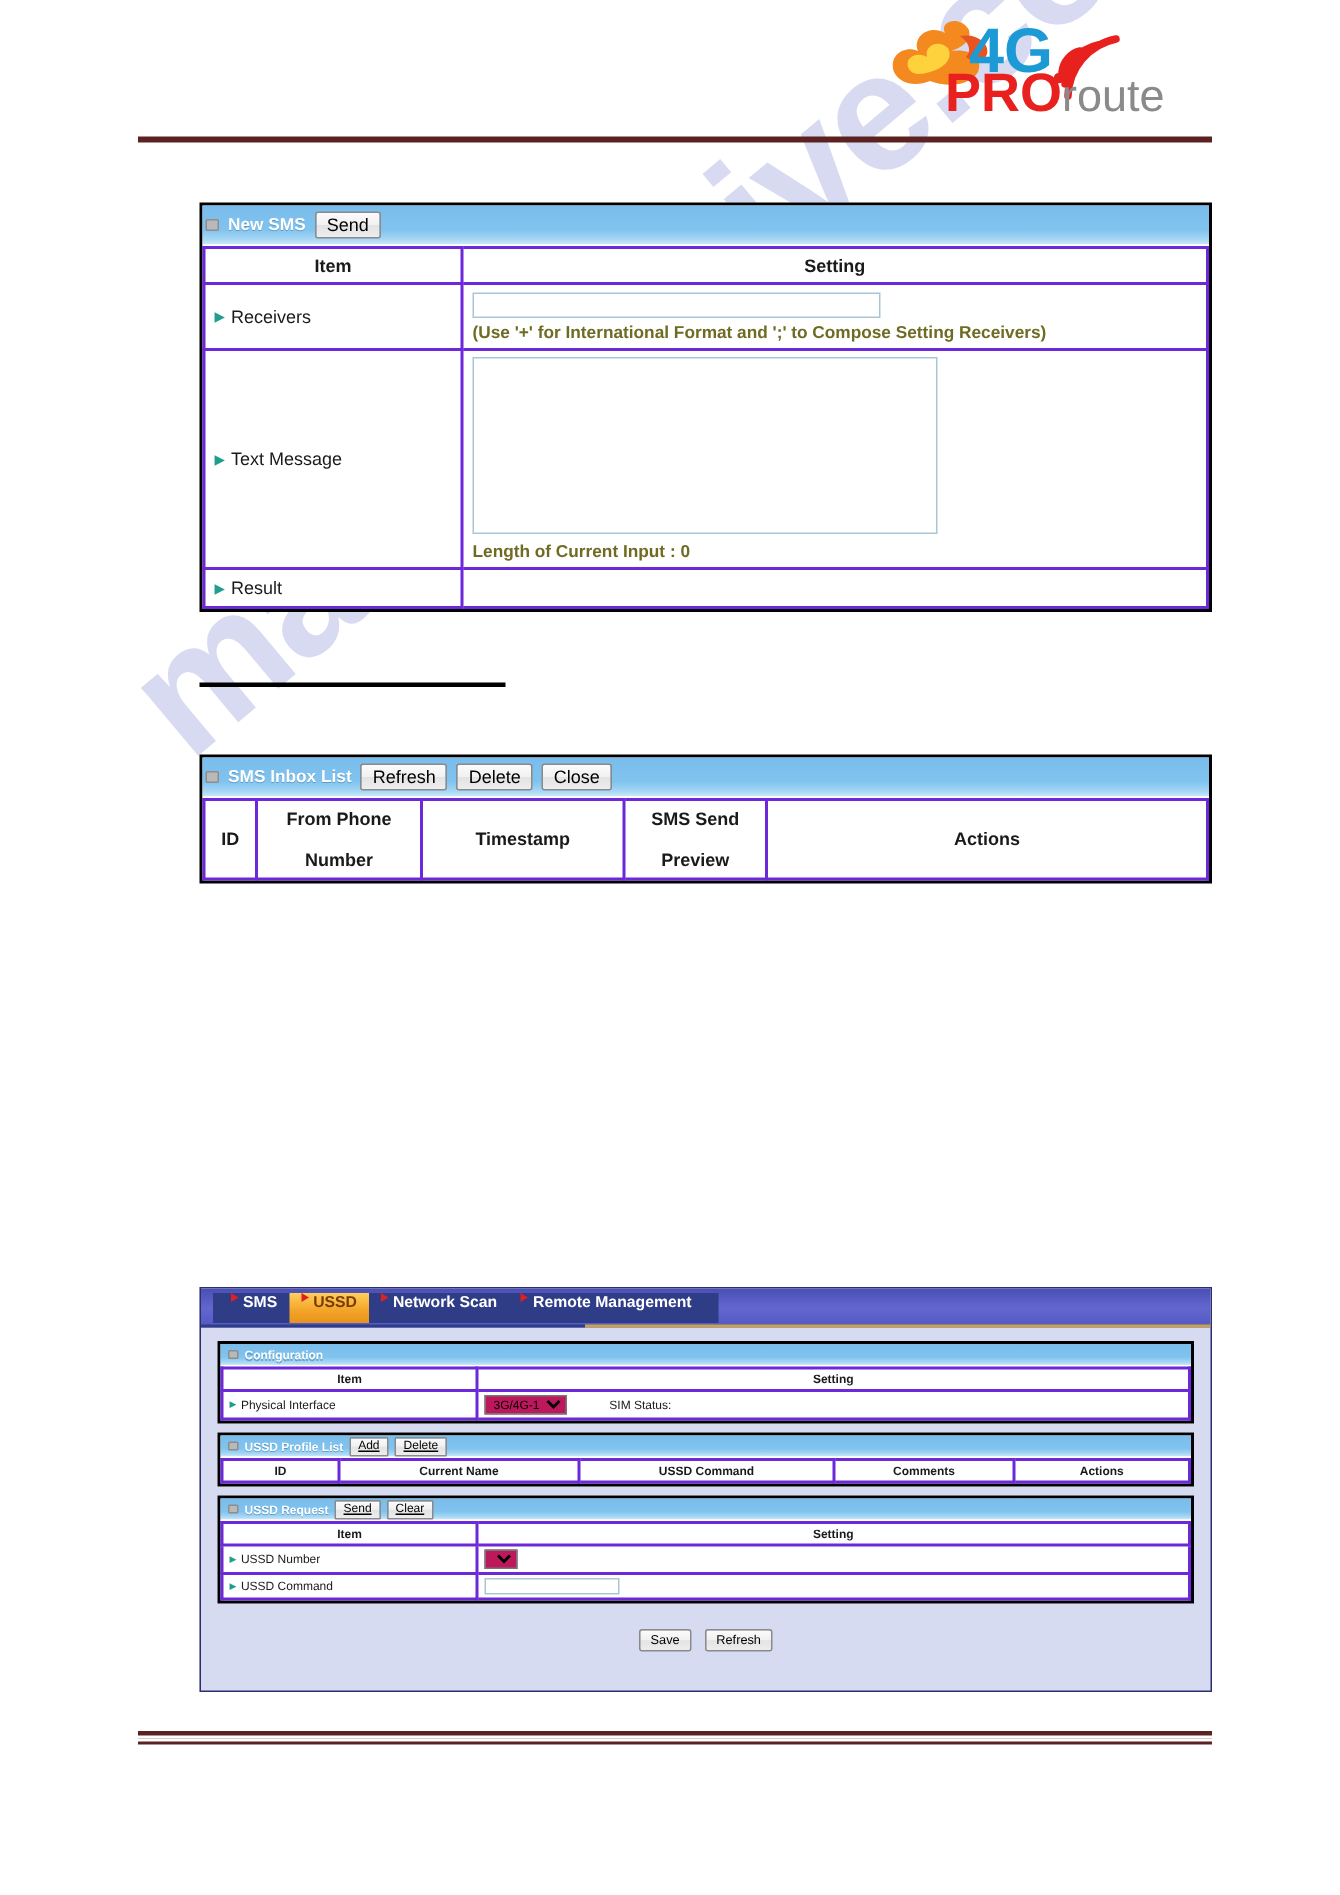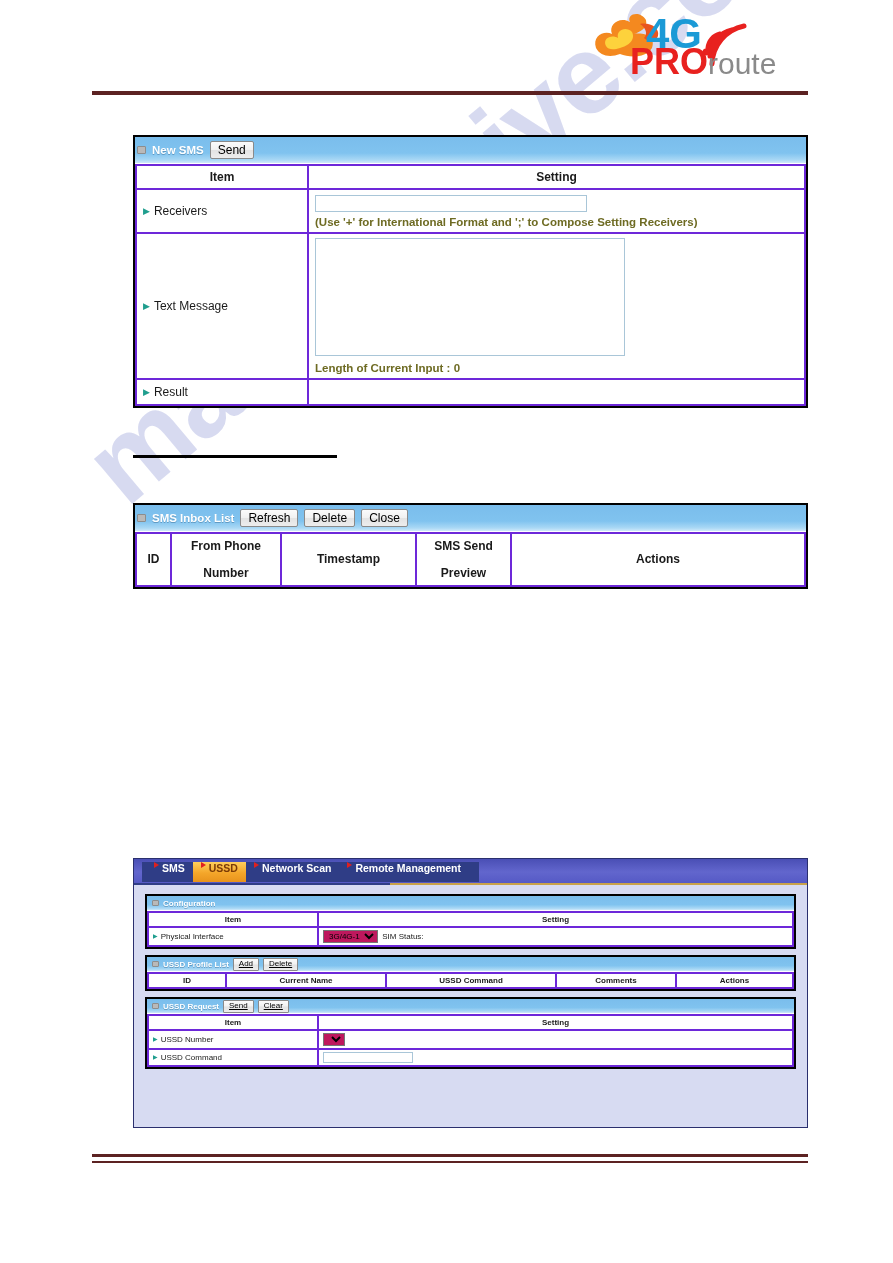--- a/index.html
+++ b/index.html
@@ -253,21 +253,21 @@
   .subpanel .btn { height: 13px; min-width: 24px; padding: 0 5px; font-size: 8px; border-radius: 1px; text-decoration: underline; }
   .subpanel table.cfg { font-size: 8px; }
   .subpanel table.cfg th, .subpanel table.cfg td { padding: 2px 4px; }
   .subpanel .arrow { font-size: 6px; margin-right: 3px; }
   .subpanel select.sel { font-size: 8px; height: 13px; }
   .subpanel input.txt { height: 11px; font-size: 8px; }
 
   .ussd-footer { text-align: center; padding-top: 8px; }
   .ussd-footer .btn { height: 15px; min-width: 30px; font-size: 8.5px; padding: 0 7px; margin: 0 2px; }
 
-  .sim-status { font-size: 8px; color:#1a1a1a; margin-left: 2px; }
+  .sim-status { font-size: 8px; color:#1a1a1a; margin-left: 26px; }
 </style>
 </head>
 <body>
 
 <div id="page">
 
   <div class="watermark">manualshive.com</div>
 
   <div class="logo-wrap">
     <svg width="218" height="72" viewBox="0 0 218 72" xmlns="http://www.w3.org/2000/svg">
@@ -497,17 +497,21 @@
               <span class="arrow">▶</span><span>USSD Command</span>
             </td>
             <td>
               <input class="txt" type="text" style="width: 90px;" value="">
             </td>
           </tr>
         </tbody>
           </table>
       </div>
 
+      <div class="ussd-footer">
+        <span class="btn">Save</span>
+        <span class="btn">Refresh</span>
+      </div>
 
     </div>
   </div>
 
 </div>
 
 </body></html>

